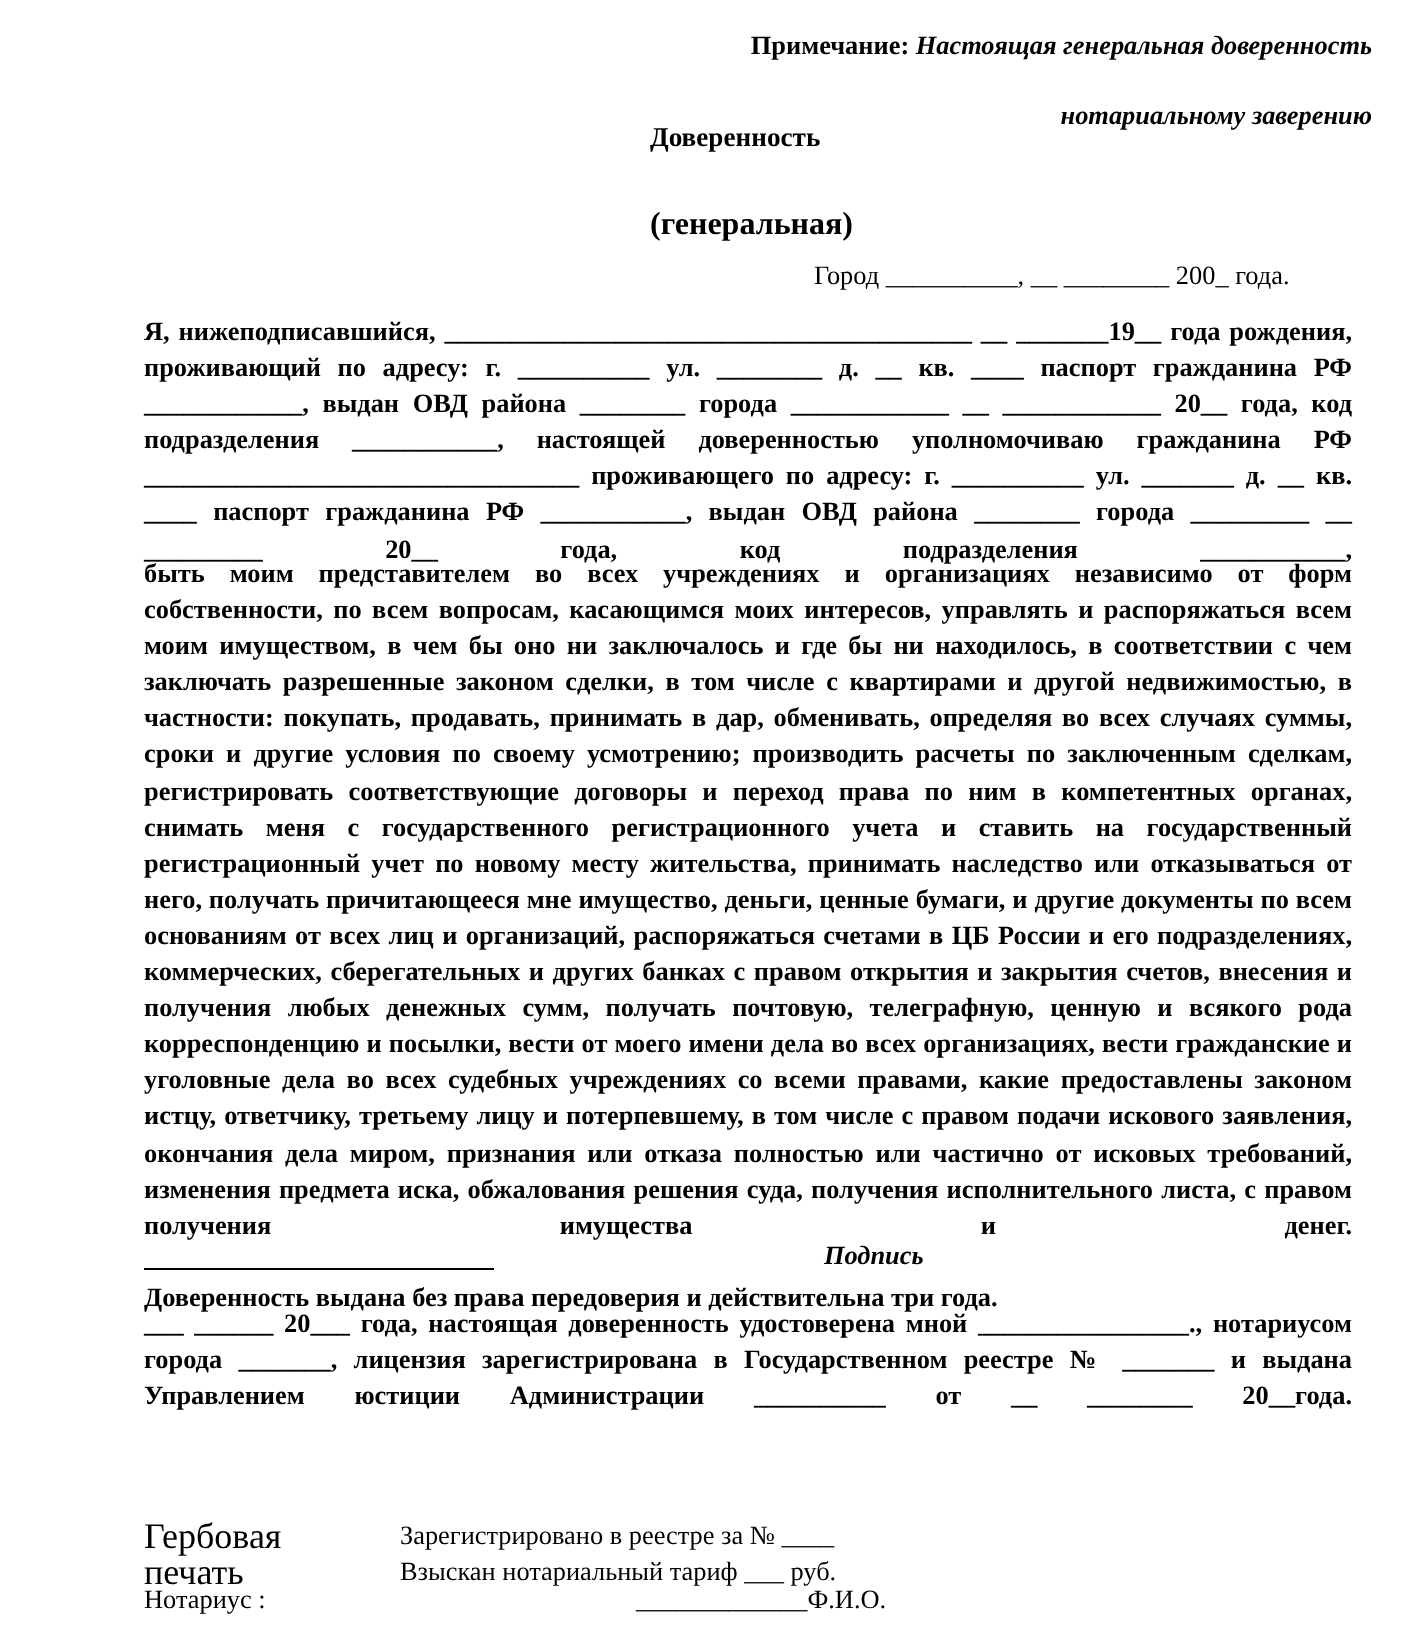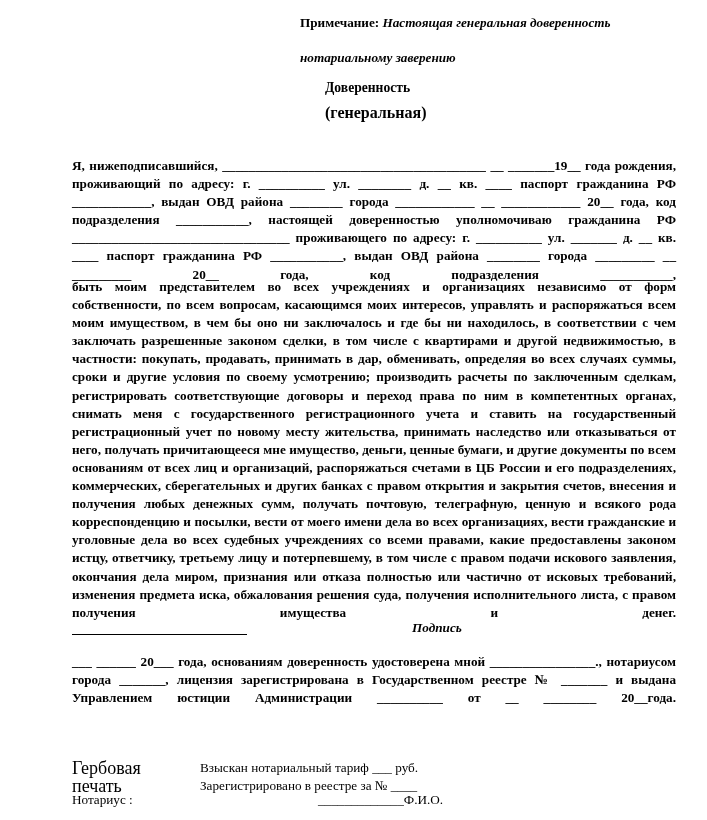--- a/index.html
+++ b/index.html
@@ -23,32 +23,32 @@
     box-sizing: border-box;
     padding: 0;
   }
 
   
   .note {
     position: absolute;
     left: 300px;
     top: 14px;
     width: 386px;
-    text-align: left;
+    text-align: right;
     font-size: 13.2px;
     line-height: 17.5px;
   }
   .note b { font-weight: bold; }
   .note i { font-style: italic; font-weight: bold; }
 
   
   .doc-title {
     position: absolute;
     left: 325px;
-    top: 80px;
+    top: 61px;
     font-size: 13.6px;
     font-weight: bold;
   }
   .doc-subtitle {
     position: absolute;
     left: 325px;
     top: 104px;
     font-size: 16px;
     font-weight: bold;
   }
@@ -146,42 +146,44 @@
 
   <div class="note">
     <b>Примечание:</b>
     <i>Настоящая генеральная доверенность</i><br>
     <br>
     <i>нотариальному заверению</i>
   </div>
 
   <div class="doc-title">Доверенность</div>
   <div class="doc-subtitle">(генеральная)</div>
+  <div class="city-line">Город __________, __ ________ 200_ года.</div>
 
   <div class="block" id="intro-block">
     <p class="jstart">Я, нижеподписавшийся, ________________________________________ __ _______19__ года рождения, проживающий по адресу: г. __________ ул. ________ д. __ кв. ____ паспорт гражданина РФ ____________, выдан ОВД района ________ города ____________ __ ____________ 20__ года, код подразделения ___________, настоящей доверенностью уполномочиваю гражданина РФ _________________________________ проживающего по адресу: г. __________ ул. _______ д. __ кв. ____ паспорт гражданина РФ ___________, выдан ОВД района ________ города _________ __ _________ 20__ года, код подразделения ___________,</p>
   </div>
 
   <div class="block" id="main-block">
     <p class="jstart">быть моим представителем во всех учреждениях и организациях независимо от форм собственности, по всем вопросам, касающимся моих интересов, управлять и распоряжаться всем моим имуществом, в чем бы оно ни заключалось и где бы ни находилось, в соответствии с чем заключать разрешенные законом сделки, в том числе с квартирами и другой недвижимостью, в частности: покупать, продавать, принимать в дар, обменивать, определяя во всех случаях суммы, сроки и другие условия по своему усмотрению; производить расчеты по заключенным сделкам, регистрировать соответствующие договоры и переход права по ним в компетентных органах, снимать меня с государственного регистрационного учета и ставить на государственный регистрационный учет по новому месту жительства, принимать наследство или отказываться от него, получать причитающееся мне имущество, деньги, ценные бумаги, и другие документы по всем основаниям от всех лиц и организаций, распоряжаться счетами в ЦБ России и его подразделениях, коммерческих, сберегательных и других банках с правом открытия и закрытия счетов, внесения и получения любых денежных сумм, получать почтовую, телеграфную, ценную и всякого рода корреспонденцию и посылки, вести от моего имени дела во всех организациях, вести гражданские и уголовные дела во всех судебных учреждениях со всеми правами, какие предоставлены законом истцу, ответчику, третьему лицу и потерпевшему, в том числе с правом подачи искового заявления, окончания дела миром, признания или отказа полностью или частично от исковых требований, изменения предмета иска, обжалования решения суда, получения исполнительного листа, с правом получения имущества и денег.</p>
+    <p>Доверенность выдана без права передоверия и действительна три года.</p>
   </div>
 
   <div class="sign-rule"></div>
   <div class="sign-label">Подпись</div>
 
   <div class="block" id="notary-block">
-    <p class="jstart">___ ______ 20___ года, основаниям доверенность удостоверена мной ________________., нотариусом города _______, лицензия зарегистрирована в Государственном реестре № _______ и выдана Управлением юстиции Администрации __________ от __ ________ 20__года.</p>
+    <p class="jstart">___ ______ 20___ года, настоящая доверенность удостоверена мной ________________., нотариусом города _______, лицензия зарегистрирована в Государственном реестре № _______ и выдана Управлением юстиции Администрации __________ от __ ________ 20__года.</p>
   </div>
 
   <div class="stamp-left" id="stamp-word-1">Гербовая</div>
   <div class="stamp-left" id="stamp-word-2">печать</div>
 
   <div class="stamp-right">
+    <div>Зарегистрировано в реестре за № ____</div>
     <div>Взыскан нотариальный тариф ___ руб.</div>
-    <div>Зарегистрировано в реестре за № ____</div>
   </div>
 
   <div class="notary-row">
     <span class="who">Нотариус :</span>
     <span class="fio">_____________Ф.И.О.</span>
   </div>
 
 </div>
 
 </body></html>

